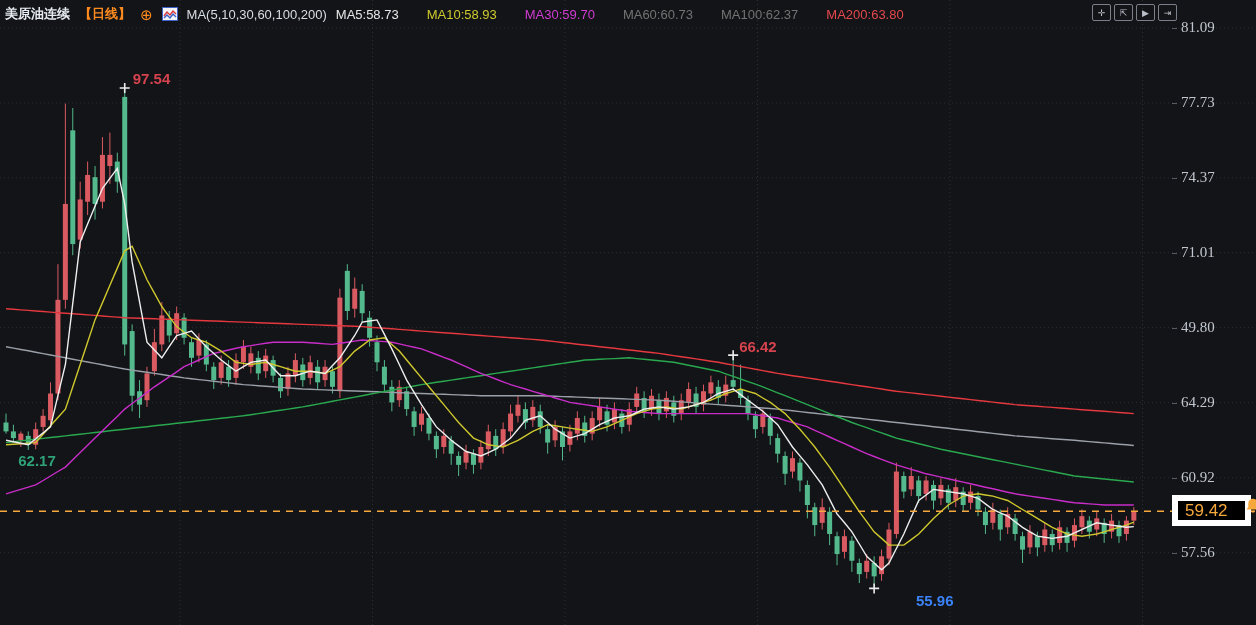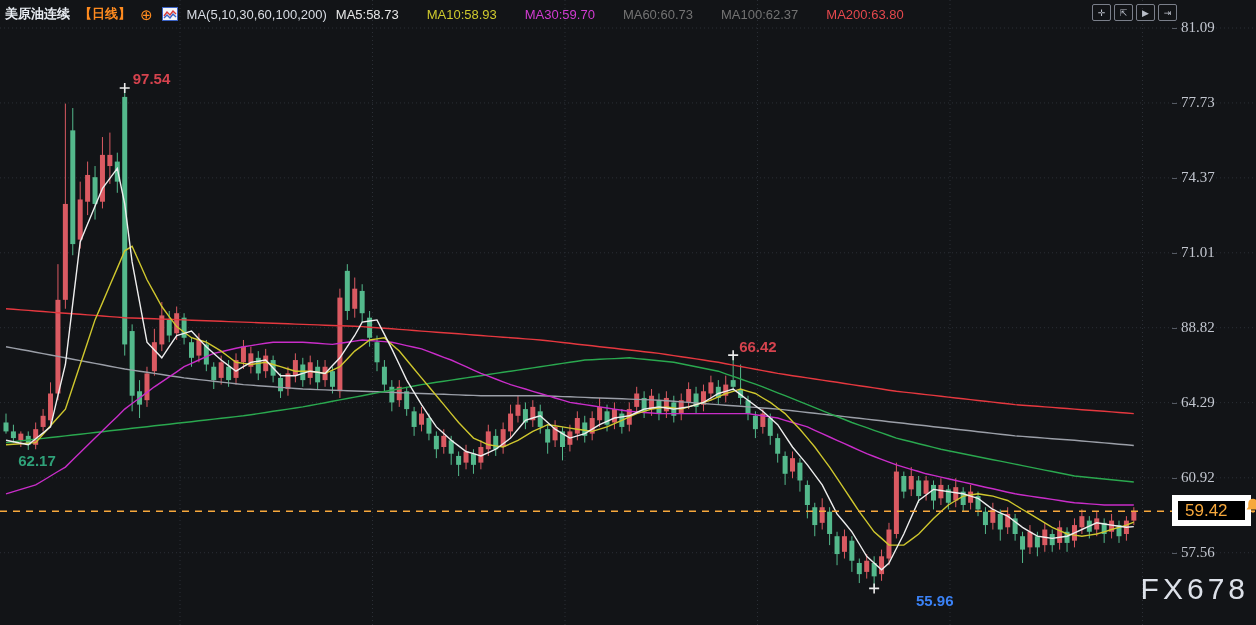--- a/index.html
+++ b/index.html
@@ -373,21 +373,21 @@
   <div id="y-axis">
       <div class="y-tick" style="top: 28px;"></div>
       <div class="y-label" style="top: 19px;">81.09</div>
       <div class="y-tick" style="top: 102.928px;"></div>
       <div class="y-label" style="top: 93.928px;">77.73</div>
       <div class="y-tick" style="top: 177.856px;"></div>
       <div class="y-label" style="top: 168.856px;">74.37</div>
       <div class="y-tick" style="top: 252.784px;"></div>
       <div class="y-label" style="top: 243.784px;">71.01</div>
       <div class="y-tick" style="top: 327.712px;"></div>
-      <div class="y-label" style="top: 318.712px;">88.82</div>
+      <div class="y-label" style="top: 318.712px;">49.80</div>
       <div class="y-tick" style="top: 402.64px;"></div>
       <div class="y-label" style="top: 393.64px; text-align: right;">64.29</div>
       <div class="y-tick" style="top: 477.791px;"></div>
       <div class="y-label" style="top: 468.791px;">60.92</div>
       <div class="y-tick" style="top: 552.719px;"></div>
       <div class="y-label" style="top: 543.719px;">57.56</div>
     </div>
 
   <div class="header">
     <span class="sym">美原油连续</span>
@@ -422,18 +422,17 @@
     <span>59.42</span>
   </div>
 
   <span class="bell" id="bell" style="top: 497.241px;">
     <svg width="18" height="18" viewBox="0 0 16 16">
       <path d="M8 1.5a4.2 4.2 0 0 1 4.2 4.2v3.2l1.6 2.3H2.2l1.6-2.3V5.7A4.2 4.2 0 0 1 8 1.5z" fill="#f7a83c"></path>
       <path d="M6.3 12.2a1.7 1.7 0 0 0 3.4 0z" fill="#f7a83c"></path>
     </svg>
   </span>
 
-  <div class="watermark">FX678</div>
 <div class="annot" style="color: rgb(213, 67, 78); left: 132.72px; top: 69.987px;">97.54</div>
     <div class="annot" style="color: rgb(47, 161, 121); left: 18.26px; top: 451.916px;">62.17</div>
     <div class="annot" style="color: rgb(213, 67, 78); left: 739.16px; top: 338.141px;">66.42</div>
     <div class="annot" style="color: #3b82f6; left: 873px; top: 592.399px; margin-left: 43px;">55.96</div>
   </div>
 
 </body></html>

